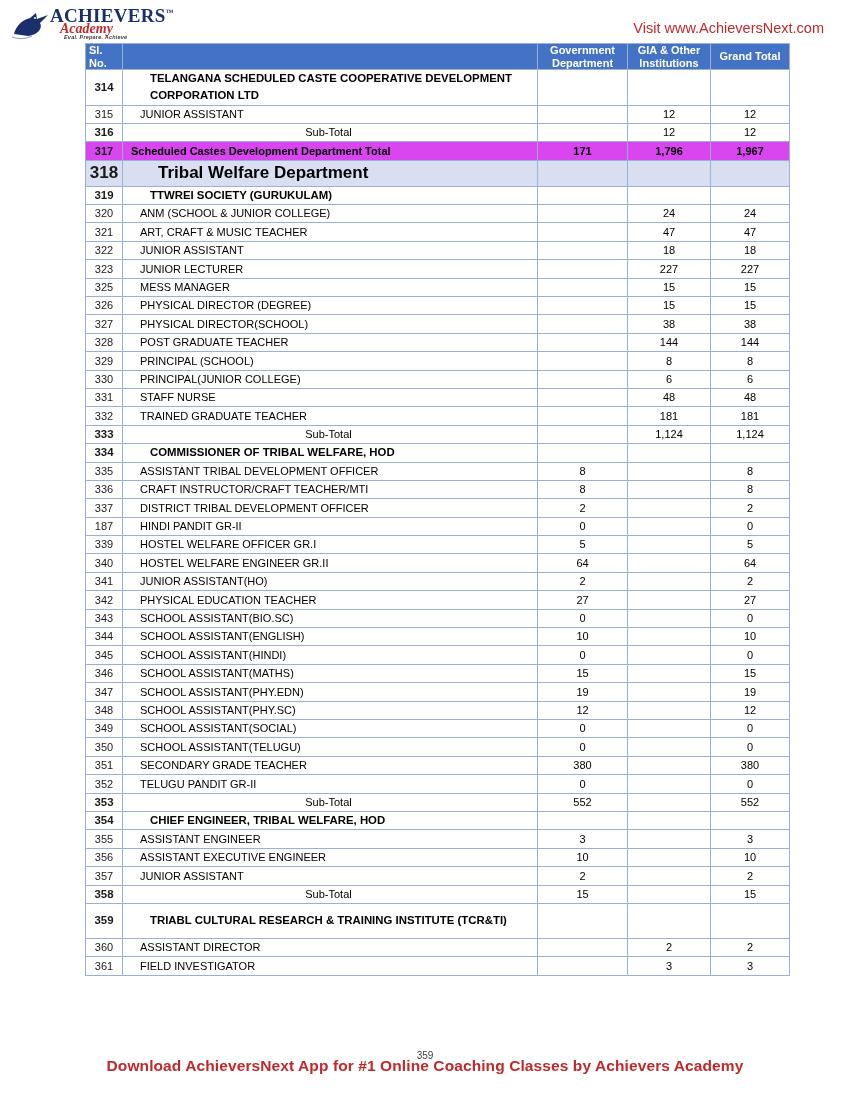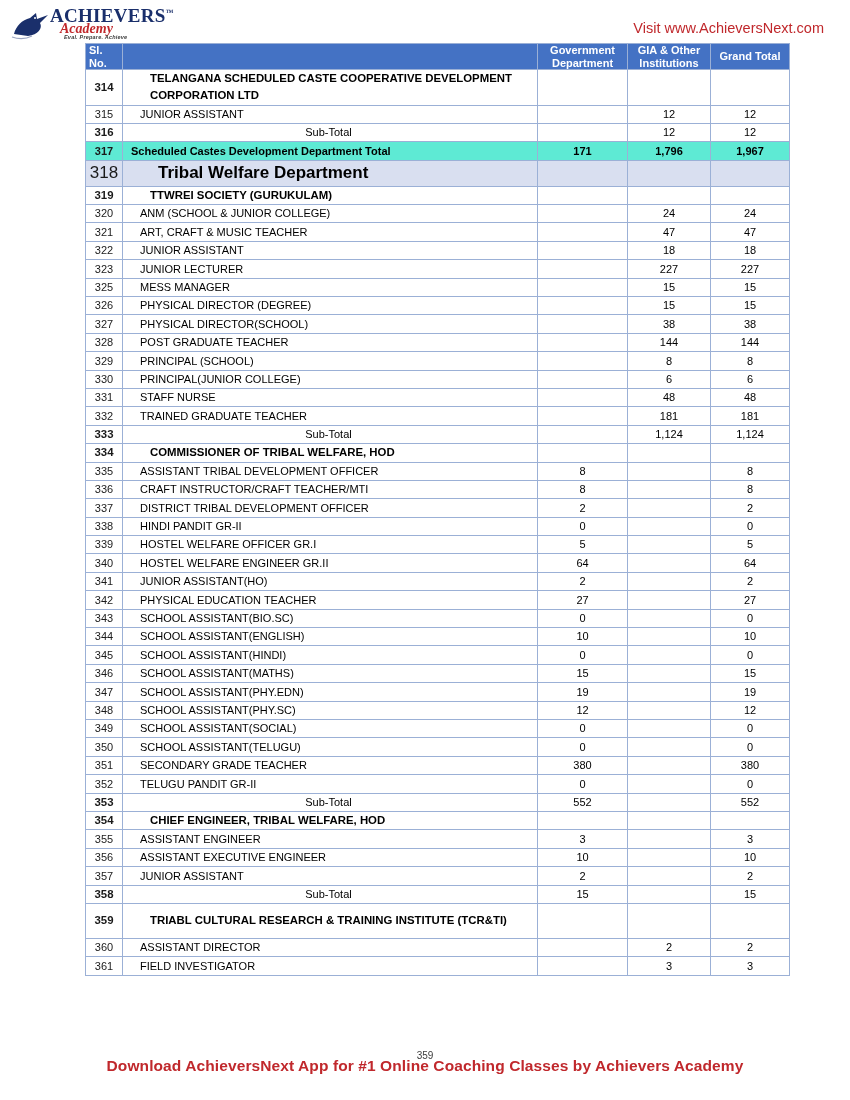--- a/index.html
+++ b/index.html
@@ -137,24 +137,24 @@
 
   
   tr.r-item td             { background: #ffffff; }
   tr.r-item td.sl          { font-weight: normal; }
   tr.r-group td            { background: #ffffff; font-weight: bold; }
   tr.r-group td.desc       { padding-left: 27px !important; font-size: 11.4px; }
   tr.r-group td.sl         { font-weight: bold; font-size: 11.4px; }
   tr.r-subtotal td         { background: #ffffff; font-weight: normal; }
   tr.r-subtotal td.desc    { text-align: center; padding-left: 0 !important; }
   tr.r-subtotal td.sl      { font-weight: bold; font-size: 11.4px; }
-  tr.r-deptotal td         { background: #5eead4; font-weight: bold; }
+  tr.r-deptotal td         { background: #d946ef; font-weight: bold; }
   tr.r-deptotal td.desc    { padding-left: 8px !important; }
   tr.r-dept td             { background: #d9dff0; font-weight: bold; }
-  tr.r-dept td.sl          { font-size: 17px; font-weight: normal; }
+  tr.r-dept td.sl          { font-size: 17px; font-weight: bold; }
   tr.r-dept td.desc        { font-size: 17px; padding-left: 35px !important; }
   tr.r-dept td             { height: 26px; }
 
   
   tr.r-tall td             { height: 35px; }
   tr.r-tall td.desc        { line-height: 1.5; vertical-align: middle; }
 
   
   .page-number {
     position: absolute;
@@ -373,21 +373,21 @@
           <td class="num">8</td>
         </tr>
         <tr class="r-item">
           <td class="sl">337</td>
           <td class="desc">DISTRICT TRIBAL DEVELOPMENT OFFICER</td>
           <td class="num">2</td>
           <td class="num"></td>
           <td class="num">2</td>
         </tr>
         <tr class="r-item">
-          <td class="sl">338</td>
+          <td class="sl">187</td>
           <td class="desc">HINDI PANDIT GR-II</td>
           <td class="num">0</td>
           <td class="num"></td>
           <td class="num">0</td>
         </tr>
         <tr class="r-item">
           <td class="sl">339</td>
           <td class="desc">HOSTEL WELFARE OFFICER GR.I</td>
           <td class="num">5</td>
           <td class="num"></td>

